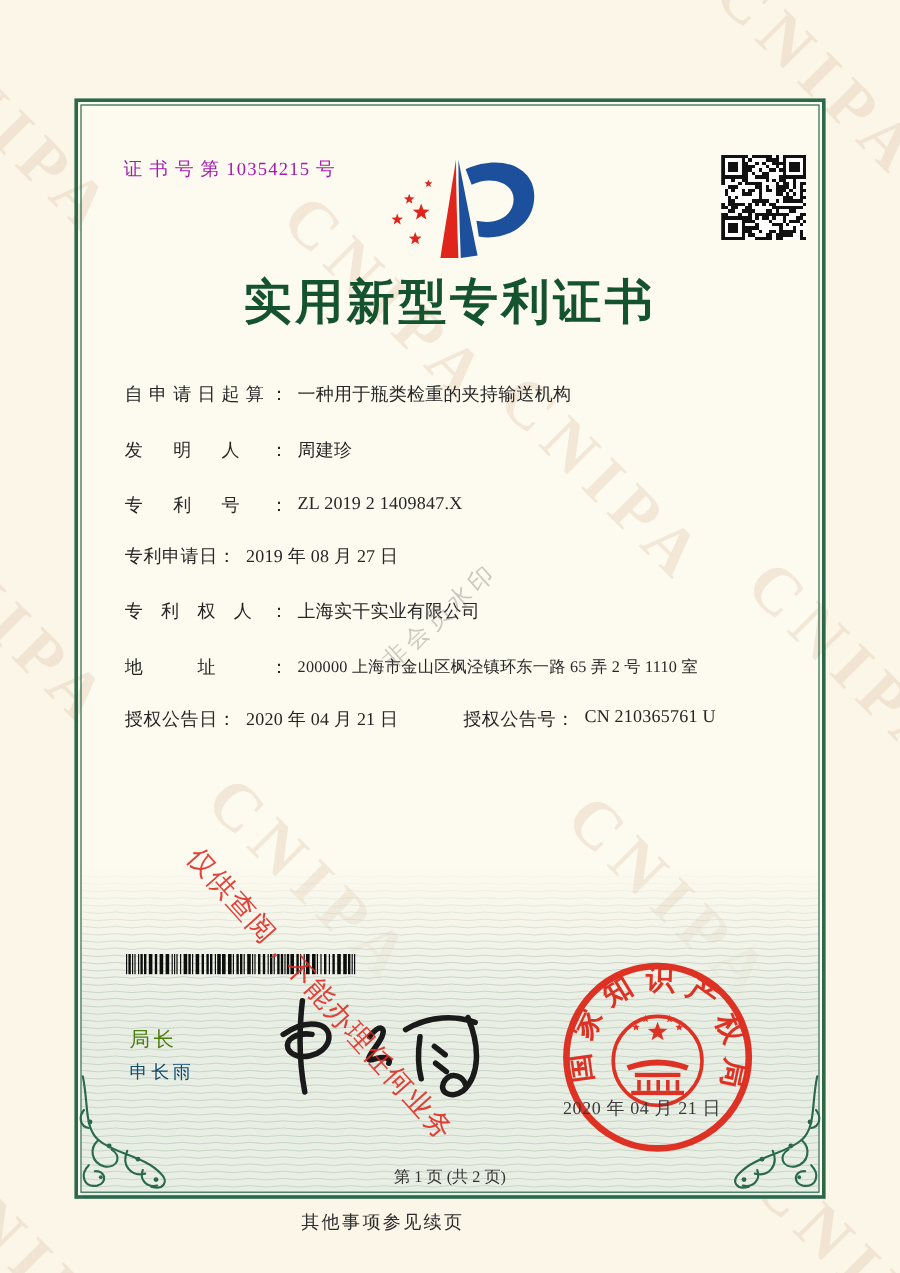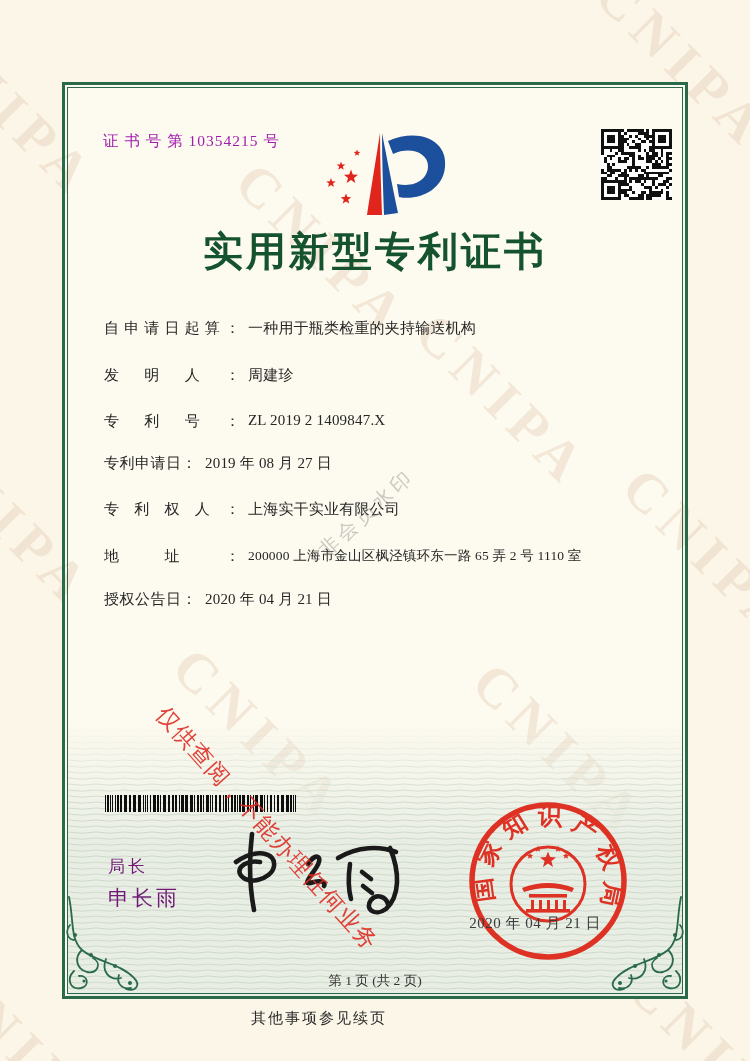--- a/index.html
+++ b/index.html
@@ -35,22 +35,22 @@
   .fl-c{display:inline-block;letter-spacing:0.5px;vertical-align:top;}
   .fv{margin-left:8px;letter-spacing:0.2px;}
   .fv-addr{font-size:13.5px;}
   .pair2{position:absolute;left:282px;top:0;white-space:nowrap;}
   
   .paras{left:104px;top:615px;width:549px;font-size:14.2px;line-height:24px;
     text-align:justify;color:#242424;}
   .paras p{margin:0;text-indent:2em;}
   
   .barcode{left:105px;top:795px;width:196px;height:17px;}
-  .issuer-title{left:108px;top:855px;font-size:17px;letter-spacing:3px;color:#701a75;}
-  .issuer-name{left:108px;top:884px;font-size:21px;letter-spacing:3px;color:#701a75;}
+  .issuer-title{left:108px;top:855px;font-size:17px;letter-spacing:3px;color:#4d7c0f;}
+  .issuer-name{left:108px;top:884px;font-size:15px;letter-spacing:3px;color:#0c4a6e;}
   .signature{left:222px;top:822px;width:195px;height:98px;z-index:5;}
   .seal{left:463px;top:796px;width:170px;height:170px;z-index:5;opacity:0.93;}
   .seal-date{left:467px;top:914px;width:136px;text-align:center;font-size:15px;
     letter-spacing:0.5px;color:#3a3a3a;z-index:6;}
   .page-num{left:0;top:972px;width:750px;text-align:center;font-size:13.5px;color:#333;}
   .cont-note{left:0;top:1009px;width:638px;text-align:center;font-size:15px;
     letter-spacing:2px;color:#2b2b2b;}
   
   .wm-member{position:absolute;left:322px;top:540px;z-index:6;font-size:20px;letter-spacing:4px;
     color:rgba(118,118,118,0.38);transform:rotate(-42deg);transform-origin:0 50%;white-space:nowrap;}
@@ -528,20 +528,23 @@
     <span class="fl-c">专利申请日：</span><span class="fv">2019 年 08 月 27 日</span>
   </div>
   <div class="frow" style="top:190px">
     <span class="fl-j">专利权人：</span><span class="fv">上海实干实业有限公司</span>
   </div>
   <div class="frow" style="top:237px">
     <span class="fl-j">地址：</span><span class="fv fv-addr">200000 上海市金山区枫泾镇环东一路 65 弄 2 号 1110 室</span>
   </div>
   <div class="frow" style="top:280px;width:560px">
     <span class="fl-c">授权公告日：</span><span class="fv">2020 年 04 月 21 日</span>
+    <span class="pair2">
+      <span class="fl-c">授权公告号：</span><span class="fv">CN 210365761 U</span>
+    </span>
   </div>
 </div>
 
 <div class="content paras">
 </div>
 
 <svg class="content barcode" id="barcode" width="196" height="17">
     <rect x="0" y="0" width="1" height="17" fill="#0d0d0d"></rect>
     <rect x="2" y="0" width="2" height="17" fill="#0d0d0d"></rect>
     <rect x="5" y="0" width="1" height="17" fill="#0d0d0d"></rect>

